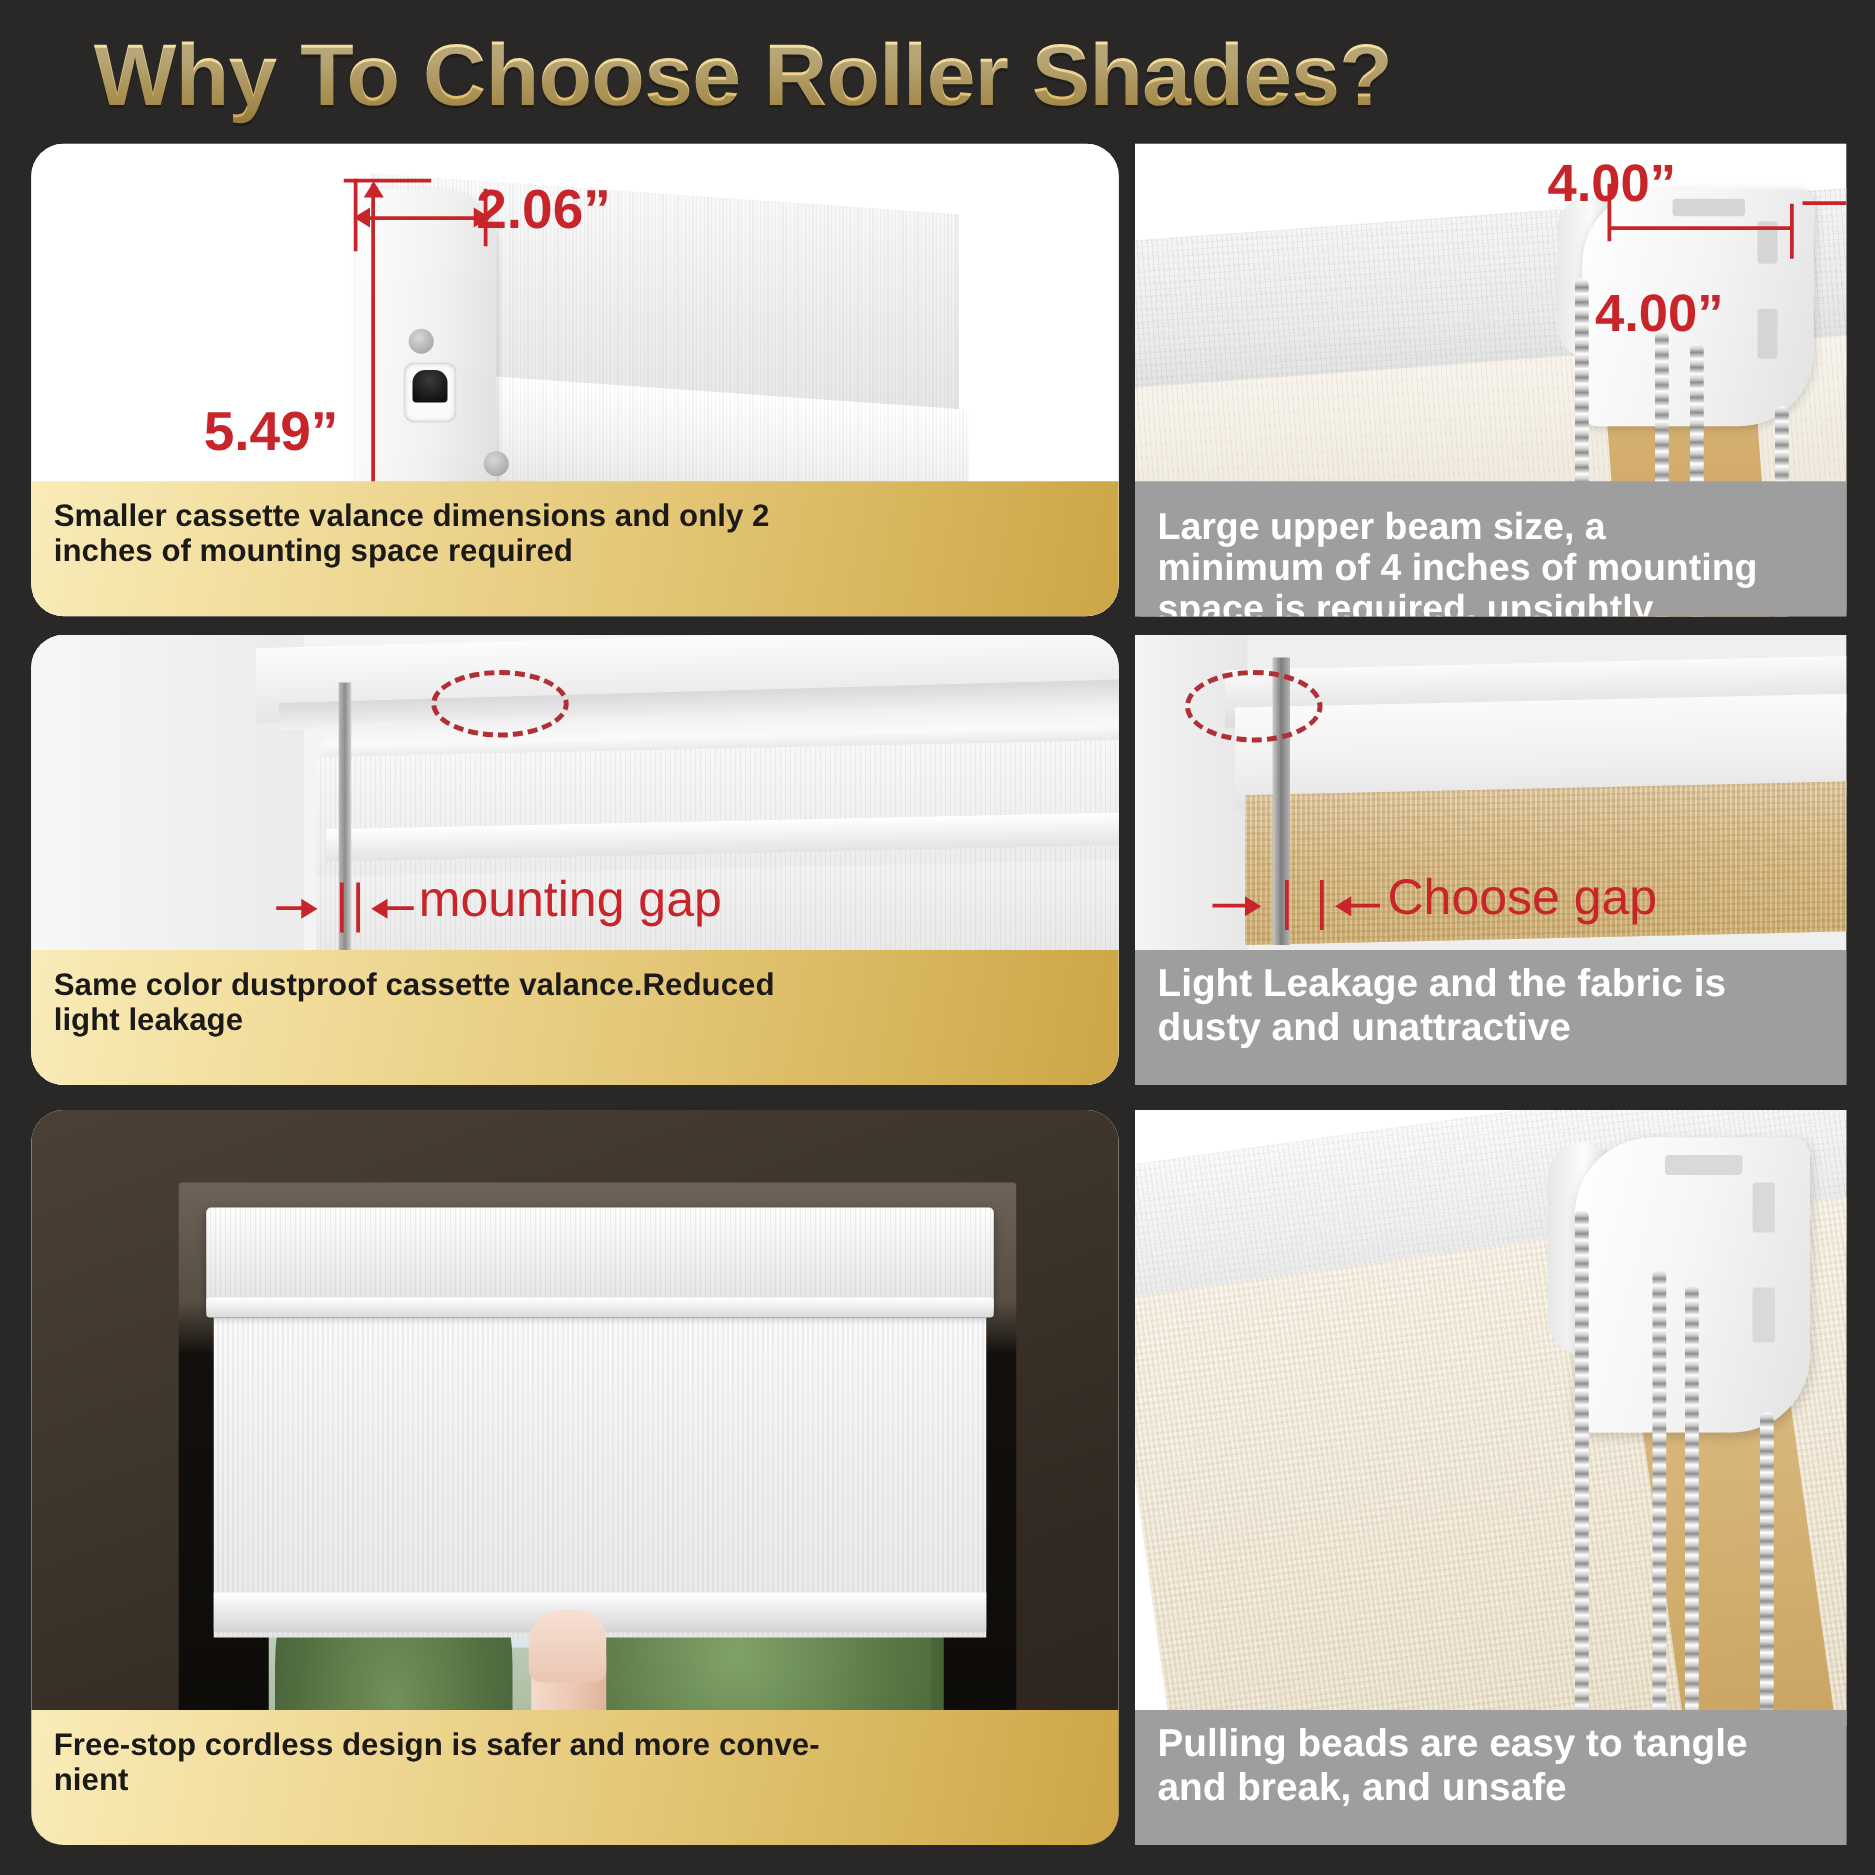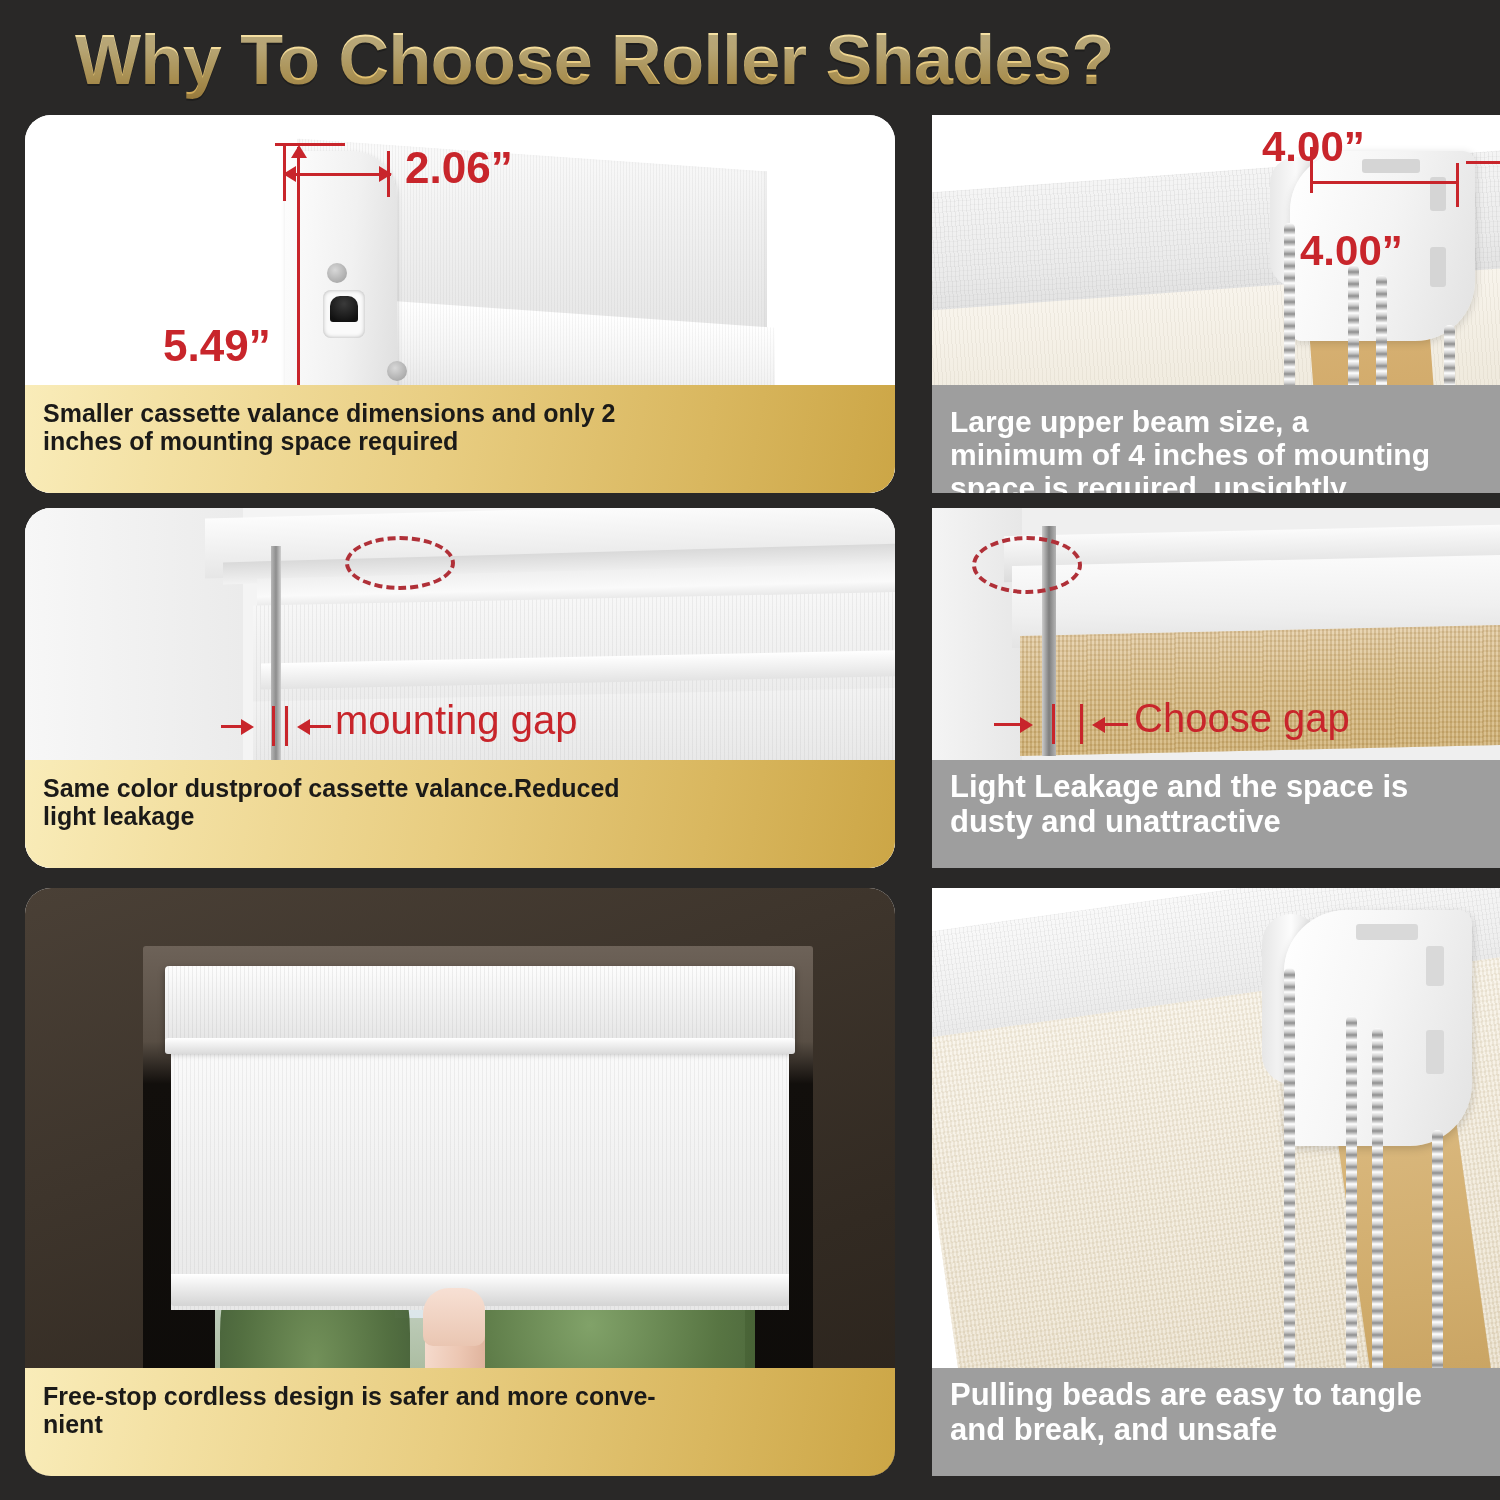--- a/index.html
+++ b/index.html
@@ -40,21 +40,21 @@
     margin-left: 41px;
   }
 
   
   .panel {
     position: absolute;
     overflow: hidden;
     background: #ffffff;
   }
   .panel.left  { left: 25px;  width: 870px; border-radius: 26px; }
-  .panel.right { left: 908px; width: 569px; border-radius: 0; margin-left: 24px; }
+  .panel.right { left: 908px; width: 569px; border-radius: 0; }
 
   .row1 { top: 115px; height: 378px; }
   .row2 { top: 508px; height: 360px; }
   .row3 { top: 888px; height: 588px; }
 
   .panel-img {
     position: absolute;
     left: 0; top: 0; right: 0; bottom: 0;
     overflow: hidden;
   }
@@ -440,21 +440,21 @@
       <div class="p1-screw1"></div>
       <div class="p1-dial"></div>
       <div class="p1-screw2"></div>
       <div class="p1-bottomcap"></div>
 
       <div class="tick-v" style="left:258px; top:28px; height:58px;"></div>
       <div class="tick-v" style="left:362px; top:36px; height:46px;"></div>
       <div class="dim-line-h" style="left:262px; top:58px; width:104px;"></div>
       <div class="arrow-l" style="left:258px; top:51px;"></div>
       <div class="arrow-r" style="left:354px; top:51px;"></div>
-      <div class="dim-label" style="left:380px; top:28px; font-size:44px;">2.06”</div>
+      <div class="dim-label" style="left:356px; top:28px; font-size:44px;">2.06”</div>
 
       <div class="tick-h" style="left:250px; top:28px; width:70px;"></div>
       <div class="tick-h" style="left:250px; top:330px; width:70px;"></div>
       <div class="dim-line-v" style="left:272px; top:32px; height:296px;"></div>
       <div class="arrow-u" style="left:266px; top:30px;"></div>
       <div class="arrow-d" style="left:266px; top:318px;"></div>
       <div class="dim-label" style="left:138px; top:206px; font-size:44px;">5.49”</div>
     </div>
 
     <div class="caption gold">
@@ -539,21 +539,21 @@
       <div class="tick-v" style="left:120px; top:196px; height:40px;"></div>
       <div class="tick-v" style="left:148px; top:196px; height:40px;"></div>
       <div class="arrow-r" style="left:88px; top:209px;"></div>
       <div class="dim-line-h" style="left:62px; top:215px; width:30px;"></div>
       <div class="arrow-l" style="left:160px; top:209px;"></div>
       <div class="dim-line-h" style="left:172px; top:215px; width:24px;"></div>
       <div class="dim-label" style="left:202px; top:188px; font-size:40px; font-weight:normal;">Choose gap</div>
     </div>
 
     <div class="caption gray">
-      <span class="caption-line">Light Leakage and the space is</span>
+      <span class="caption-line">Light Leakage and the fabric is</span>
       <span class="caption-line">dusty and unattractive</span>
     </div>
   </div>
 
   <div class="panel left row3">
     <div class="panel-img">
       <div class="p5-wall"></div>
       <div class="p5-recess"></div>
       <div class="p5-glass"></div>
       <div class="p5-sky-gap"></div>

